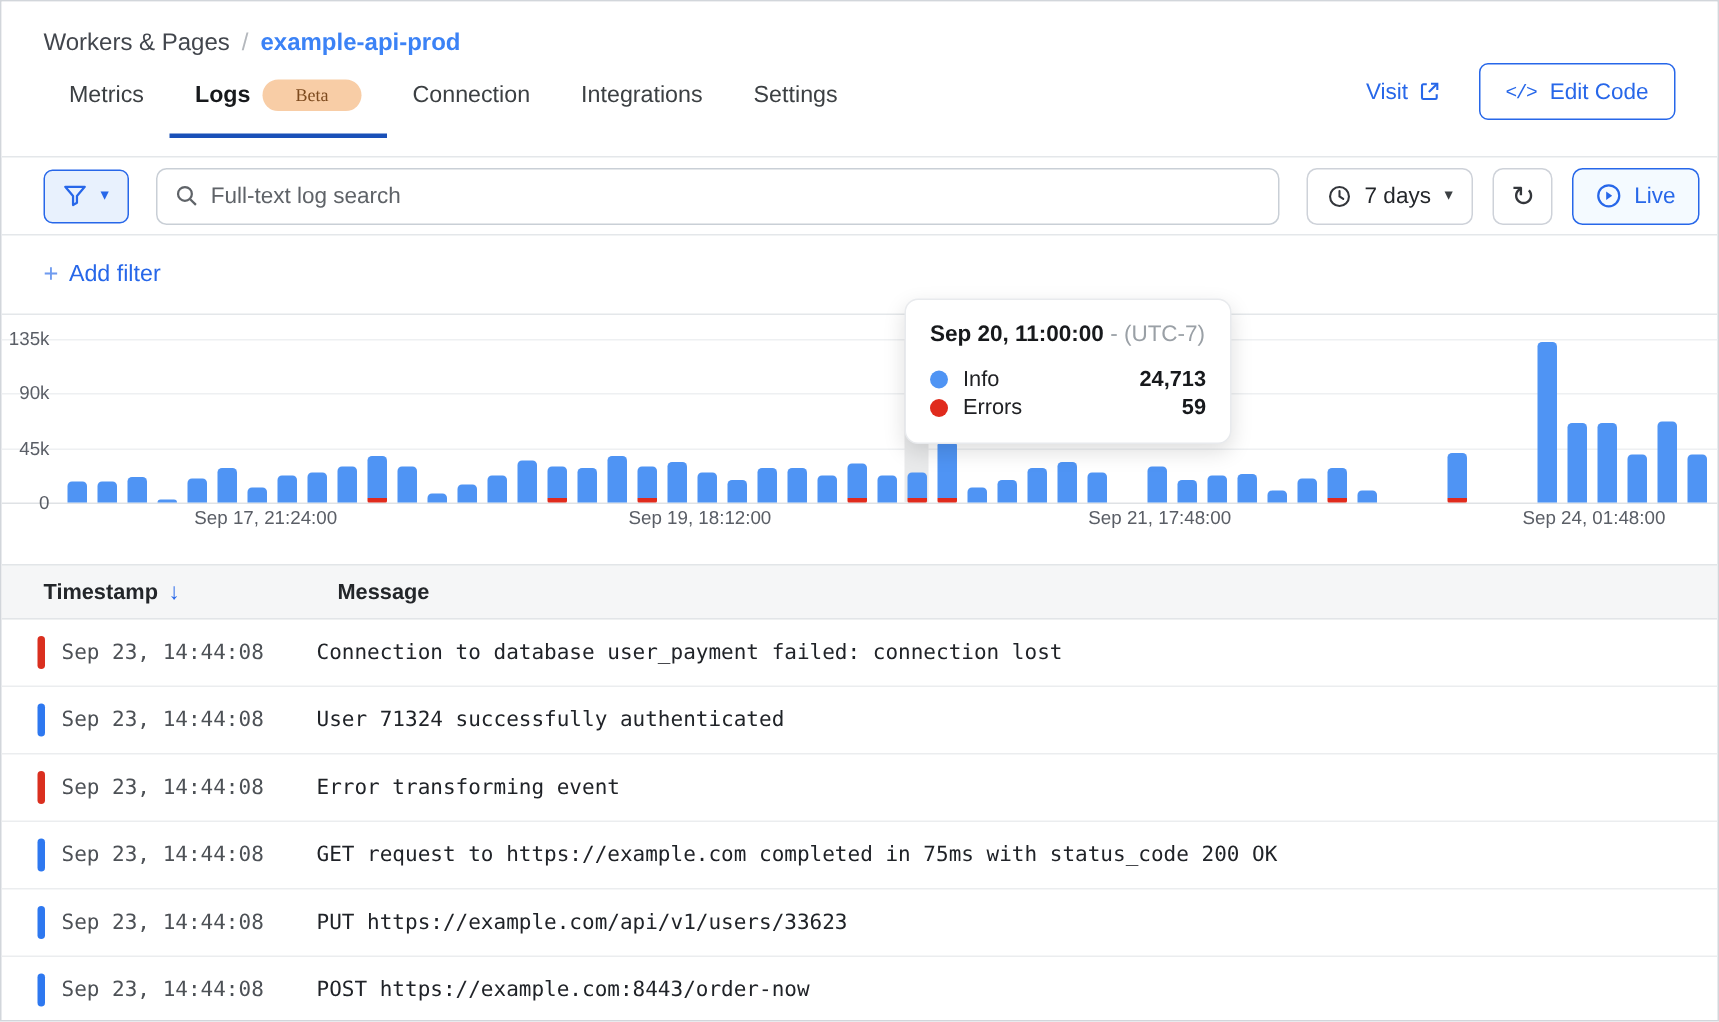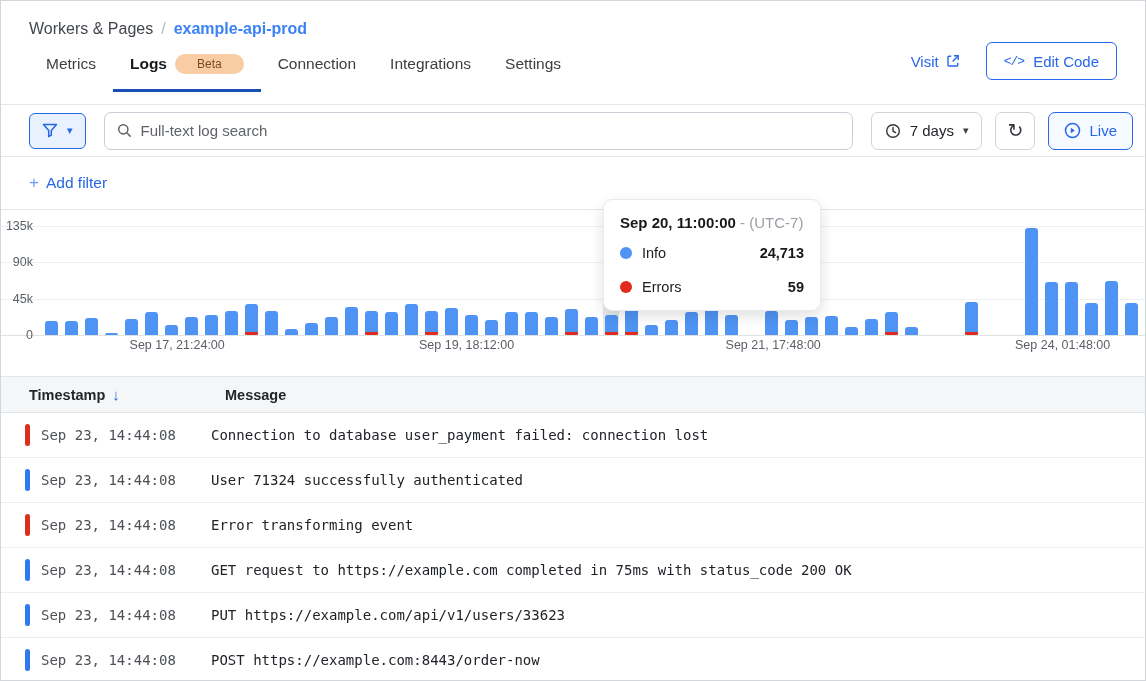--- a/index.html
+++ b/index.html
@@ -16,21 +16,21 @@
   
   .header { border-bottom:1px solid #e4e7ea; padding-bottom:12px; background:#fff; }
   .breadcrumb { padding:19px 28px 0 28px; font-size:16px; display:flex; gap:8px; align-items:baseline; }
   .crumb-root { color:#42464d; }
   .crumb-sep { color:#b4b8bd; }
   .crumb-current { color:#3b82f6; font-weight:bold; }
   .tabs-row { display:flex; justify-content:space-between; align-items:flex-end; padding:0 28px; height:54px; }
   .tabs { display:flex; height:100%; }
   .tab { display:flex; align-items:center; gap:8px; padding:0 17px; color:#3c4043; cursor:pointer; border-bottom:3px solid transparent; font-size:15.5px; }
   .tab.active { border-bottom-color:var(--underline); color:#17191c; font-weight:bold; }
-  .beta-badge { background:var(--beta-bg); color:var(--beta-text); font-size:12px; padding:3px 22px; border-radius:11px; font-weight:normal; }
+  .beta-badge { background:var(--beta-bg); color:var(--beta-text); font-size:12px; padding:3px 22px; border-radius:11px; font-weight:normal;font-family:Liberation Serif, serif; }
   .header-actions { display:flex; align-items:center; gap:26px; height:100%; padding-bottom:8px; }
   .visit-link { color:var(--accent); display:flex; align-items:center; gap:7px; cursor:pointer; }
   .btn-outline-blue { display:flex; align-items:center; gap:9px; color:var(--accent); background:#fff; border:1px solid var(--accent); border-radius:6px; height:38px; padding:0 17px; cursor:pointer; font-size:15px; }
   .code-glyph { font-family:"Liberation Mono", monospace; font-size:13px; letter-spacing:-1px; }
 
   
   .filter-row { height:52px; border-bottom:1px solid #e4e7ea; display:flex; align-items:center; padding:0 12px 0 28px; gap:18px; }
   .filter-btn { display:flex; align-items:center; gap:9px; background:#e8f1fd; border:1px solid var(--accent); border-radius:6px; height:36px; padding:0 12px; cursor:pointer; }
   .caret { font-size:11px; line-height:1; }
   .caret.blue { color:var(--accent); }
@@ -61,21 +61,21 @@
   .seg-info { flex:1; border-radius:3px 3px 0 0; }
   .seg-err { height:3px; border-radius:0 0 1px 1px; }
   .xlabels { position:relative; height:24px; margin-top:3px; }
   .xtick { position:absolute; transform:translateX(-50%); font-size:12.5px; color:#5a5e66; white-space:nowrap; }
 
   
   .tooltip { position:absolute; left:602px; top:198px; width:218px; background:#fff; border:1px solid #e8eaed; border-radius:9px; box-shadow:0 5px 14px rgba(0,0,0,.13); padding:14px 16px 15px 16px; z-index:20; }
   .tooltip-title { font-size:15px; }
   .tt-time { font-weight:bold; color:#17191c; }
   .tt-tz { color:#9aa0a6; }
-  .tt-rows { margin-top:14px; display:flex; flex-direction:column; gap:18px; }
+  .tt-rows { margin-top:14px; display:flex; flex-direction:column; gap:3px; }
   .tt-row { display:flex; align-items:center; gap:10px; font-size:14.5px; }
   .tt-dot { width:12px; height:12px; border-radius:50%; flex-shrink:0; }
   .tt-label { color:#202124; }
   .tt-value { margin-left:auto; font-weight:bold; color:#17191c; }
 
   
   .logtable { margin-top:10px; }
   .lt-header { height:37px; background:#f5f6f7; border-top:1px solid #e2e5e8; border-bottom:1px solid #e2e5e8; display:flex; align-items:center; padding-left:28px; font-size:14.5px; font-weight:bold; color:#23262a; }
   .lt-th-ts { width:196px; display:flex; align-items:center; gap:7px; }
   .sort-arrow { color:var(--accent); font-size:15px; font-weight:normal; }

